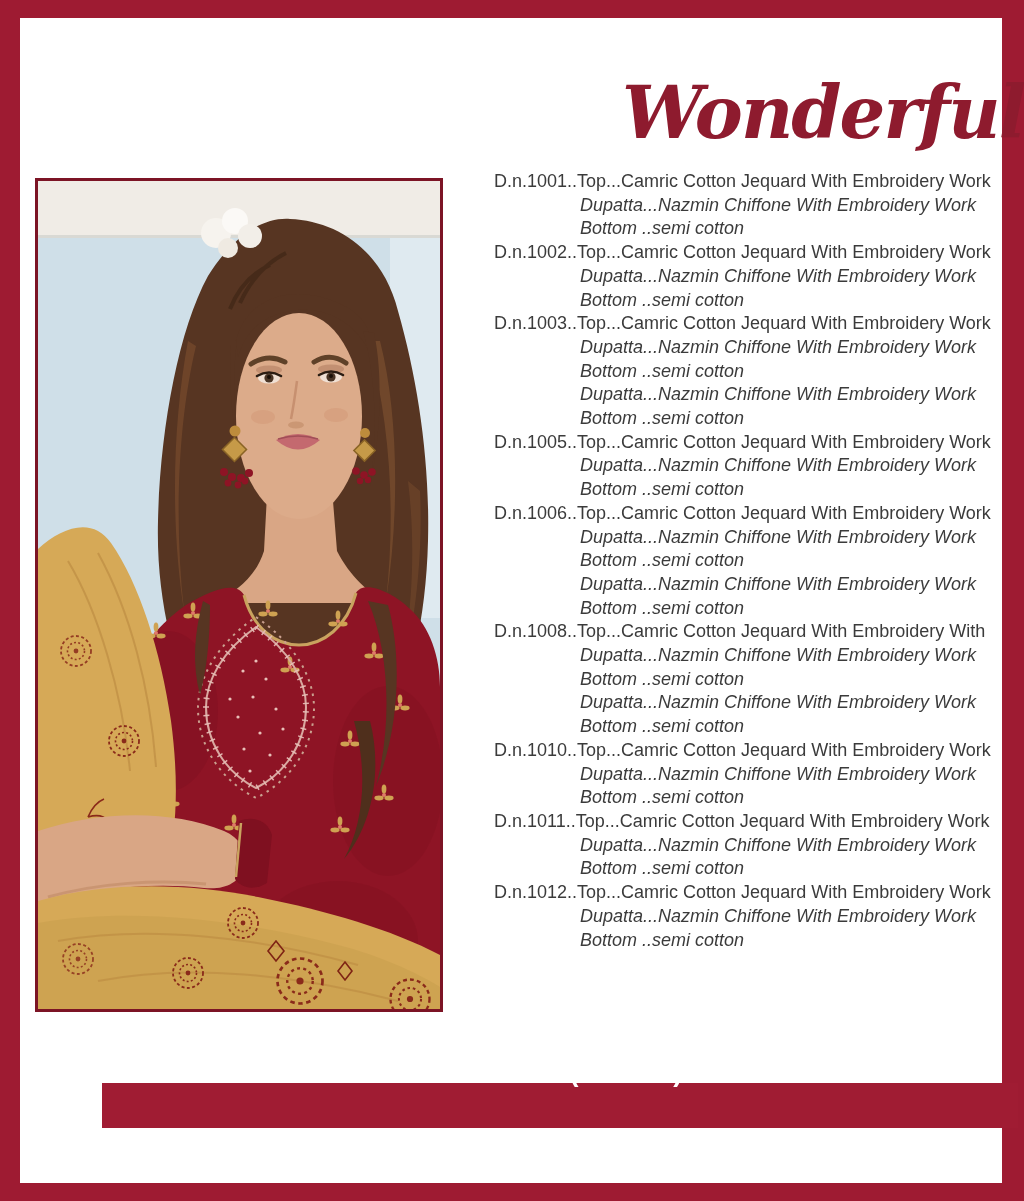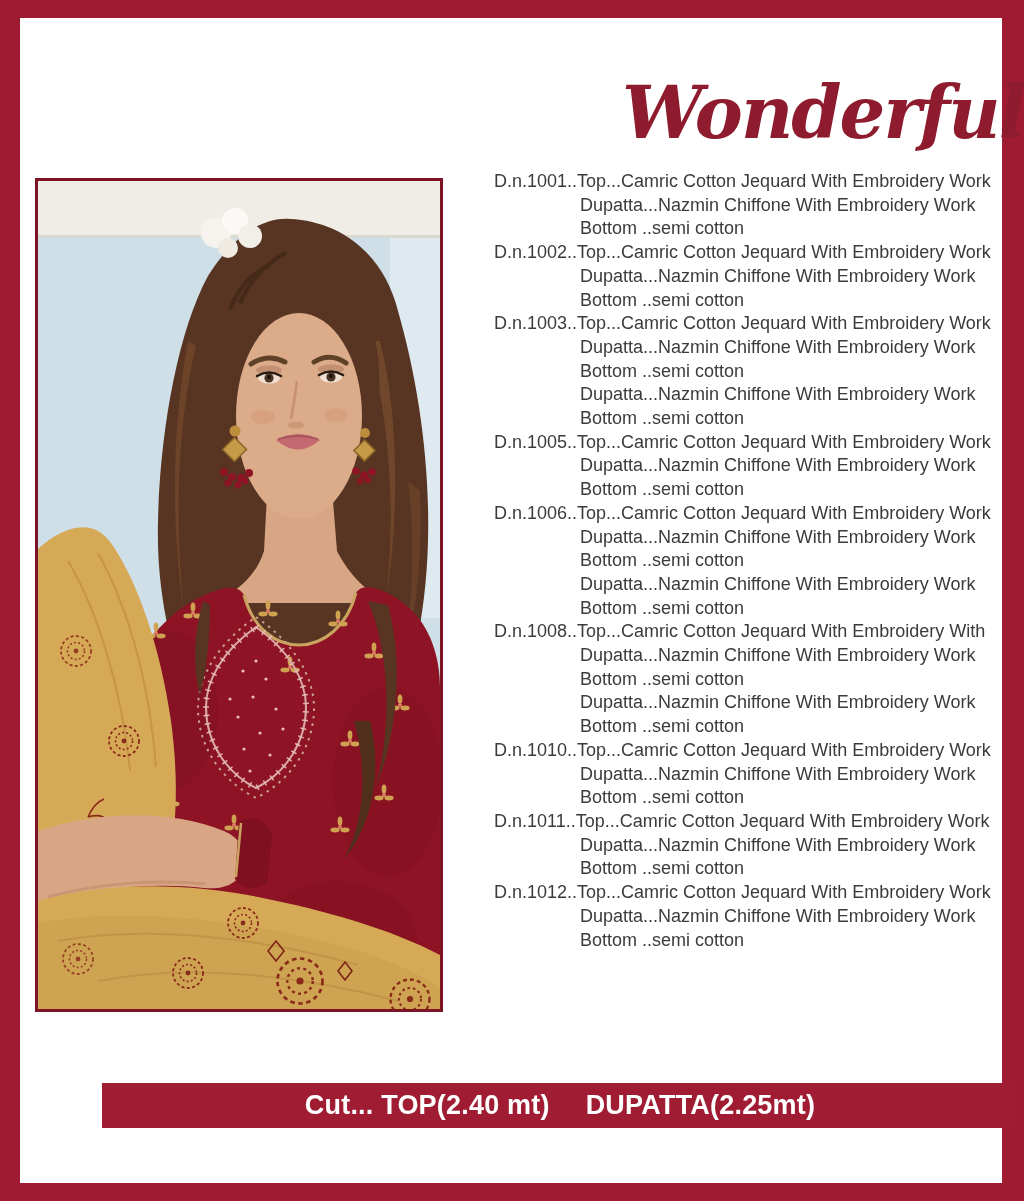--- a/index.html
+++ b/index.html
@@ -30,29 +30,30 @@
     border:3px solid var(--c-photoborder,#7c1425);
     box-sizing:border-box;
     background:#cfdfe8;
   }
   .photo-frame svg{display:block;width:100%;height:100%;}
   .product-list{
     position:absolute;left:494px;top:170px;width:528px;
     color:var(--c-text,#3b3b3b);
     font-size:18px;line-height:23.7px;
   }
-  .entry .cont{padding-left:86px;}
+  .entry .cont{padding-left:86px;font-style:italic;}
   .cut-banner{
     position:absolute;left:102px;top:1083px;width:916px;height:45px;
     background:var(--c-banner,#a01c33);
     color:var(--c-bannertext,#ffffff);
     display:flex;align-items:center;justify-content:center;
     gap:36px;
     font-size:27px;font-weight:bold;letter-spacing:0.2px;
     white-space:nowrap;
+    flex-direction:column;
   }
 </style>
 </head>
 <body>
 
 <div class="page">
   <div class="inner"></div>
 
   <div class="brand-title">Wonderful</div>
 

